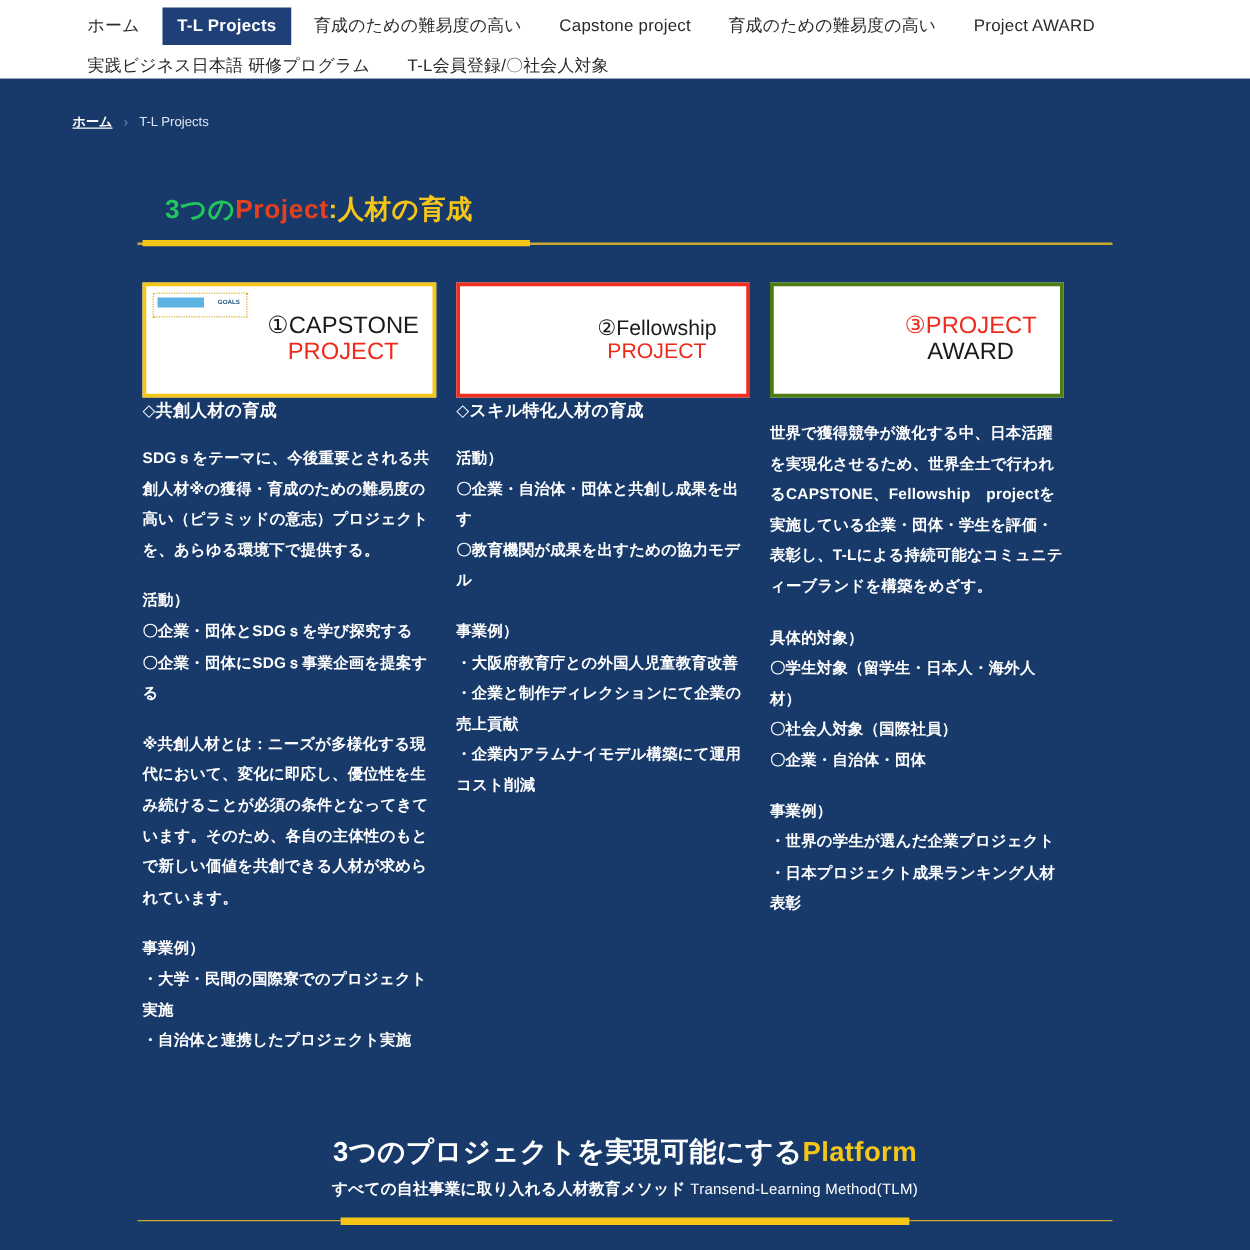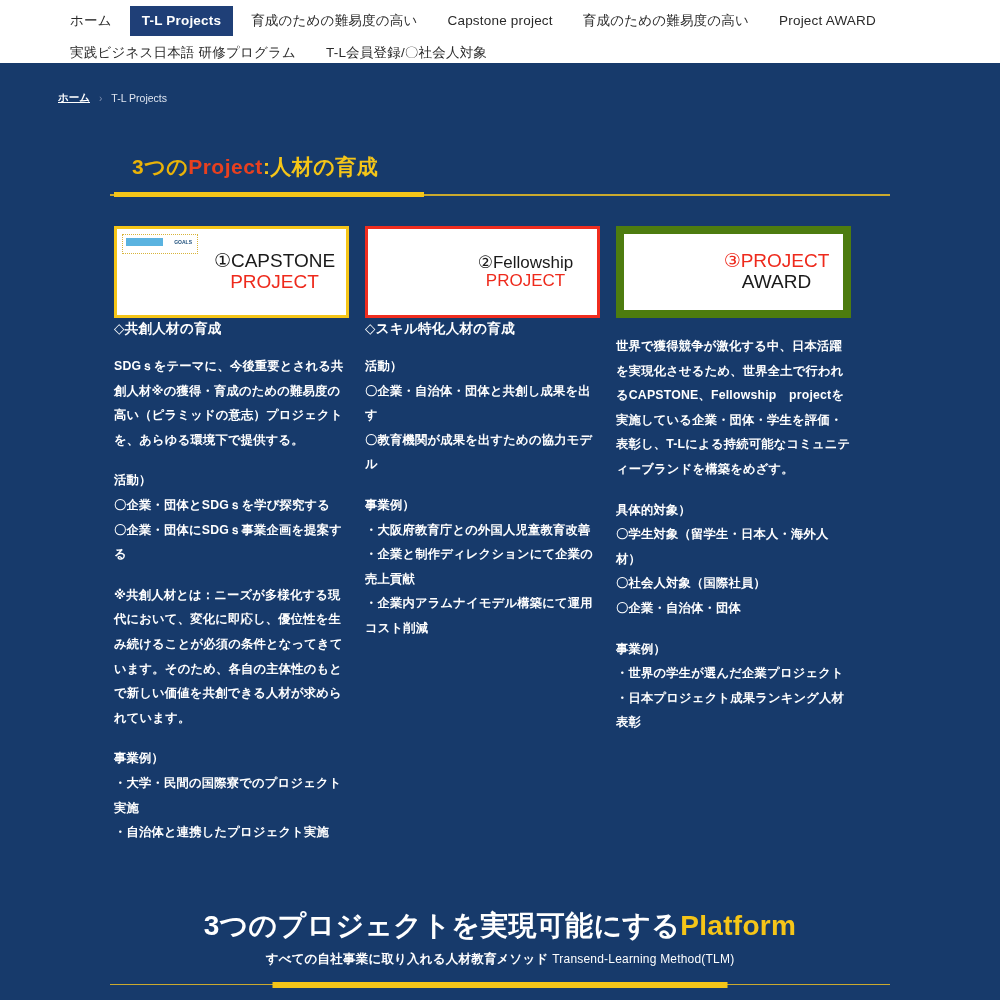--- a/index.html
+++ b/index.html
@@ -64,21 +64,21 @@
   .container { width: 780px; margin: 0 auto; }
 
   
   .sec1-head {
     margin-top: 48px;
     padding-left: 22px;
     font-size: 21px;
     font-weight: bold;
     letter-spacing: .5px;
   }
-  .sec1-head .w { color: #eab308; }
+  .sec1-head .w { color: #22c55e; }
   .sec1-head .r { color: #e8401f; }
   .sec1-head .y { color: #f5c518; }
 
   .rule-wrap { position: relative; height: 10px; margin-top: 9px; }
   .rule-thin {
     position: absolute; left: 0; right: 0; top: 4px;
     height: 1.5px; background: #caa92e;
   }
   .rule-thick-left {
     position: absolute; left: 4px; top: 2px;
@@ -100,21 +100,21 @@
 
   .card-img {
     height: 92px;
     background: #ffffff;
     display: flex;
     align-items: stretch;
     overflow: hidden;
   }
   .card-img.b-yellow { border: 3px solid #f5c518; }
   .card-img.b-red    { border: 3px solid #f02d1f; }
-  .card-img.b-blue   { border: 8px solid #4d7c0f; }
+  .card-img.b-blue   { border: 3px solid #4d7c0f; }
 
   .card-thumb { width: 86px; flex: 0 0 86px; }
   .card-label {
     flex: 1;
     display: flex;
     flex-direction: column;
     justify-content: center;
     align-items: center;
     line-height: 1.08;
     padding: 0 3px;
@@ -181,21 +181,21 @@
   .col-p {
     margin-top: 16px;
     font-size: 12.3px;
     line-height: 2.0;
     font-weight: bold;
     letter-spacing: .2px;
   }
 
   
   .plat { margin-top: 62px; text-align: center; }
-  .plat-title { font-size: 28px; font-weight: bold; letter-spacing: .3px; margin-top: 36px; }
+  .plat-title { font-size: 22px; font-weight: bold; letter-spacing: .3px; margin-top: 36px; }
   .plat-title .y { color: #f5c518; }
   .plat-sub { margin-top: 6px; font-size: 12.5px; font-weight: bold; letter-spacing: .2px; }
   .plat-sub .en { font-weight: normal; font-size: 12px; }
 </style>
 </head>
 <body>
 
 <div class="navbar">
   <div class="nav-row" id="nav-row">
       <div class="nav-item">ホーム</div>

